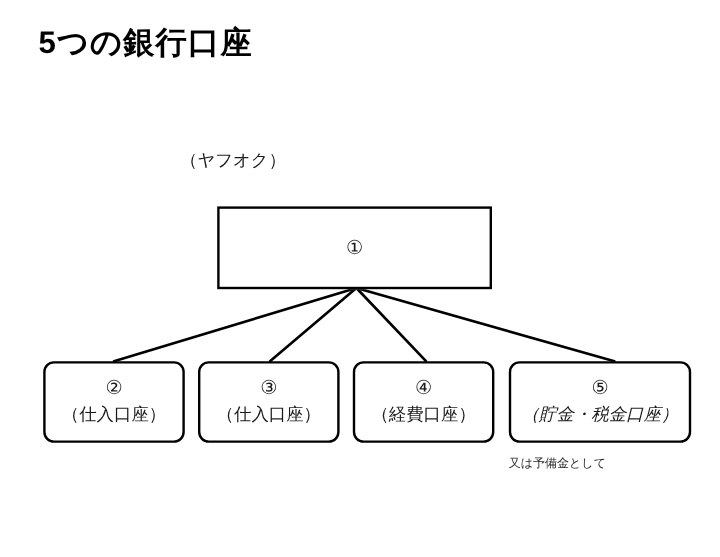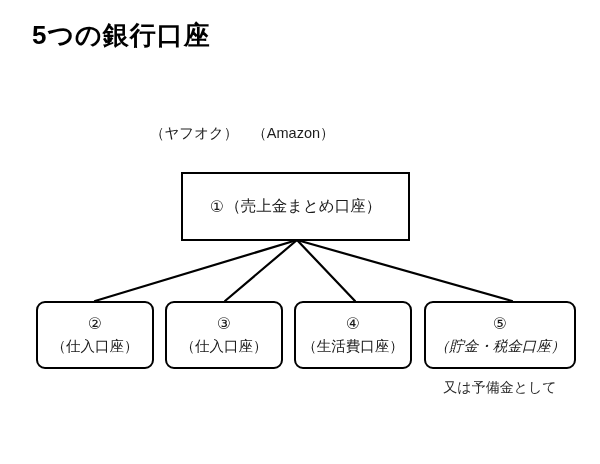--- a/index.html
+++ b/index.html
@@ -113,63 +113,61 @@
   #node-4 { left: 294px; }
   #node-5 { left: 424px; width: 152px; }
   #node-5 .label { font-size: 14.5px; font-style: italic; }
 
   
   .footnote {
     position: absolute;
     left: 424px;
     top: 379px;
     width: 152px;
-    text-align: center;
-    font-size: 14px;
+    text-align: left;
+    font-size: 10px;
     color: #2a2a2a;
     white-space: nowrap;
   }
 </style>
 </head>
 <body>
 
 <div id="canvas">
 
   <div class="title">5つの銀行口座</div>
 
   <div class="source-row">
     <span class="source-label">（ヤフオク）</span>
-    <span class="source-label">（Amazon）</span>
   </div>
 
   <svg class="links" viewBox="0 0 600 464" width="600" height="464" aria-hidden="true">
     <line x1="297" y1="240" x2="95" y2="301" stroke="#000000" stroke-width="2.2" stroke-linecap="round"></line>
     <line x1="297" y1="240" x2="225" y2="301" stroke="#000000" stroke-width="2.2" stroke-linecap="round"></line>
     <line x1="297" y1="240" x2="355" y2="301" stroke="#000000" stroke-width="2.2" stroke-linecap="round"></line>
     <line x1="297" y1="240" x2="512" y2="301" stroke="#000000" stroke-width="2.2" stroke-linecap="round"></line>
   </svg>
 
   <div class="node node-root" id="node-1">
     <span class="num">①</span>
-    <span class="label">（売上金まとめ口座）</span>
   </div>
 
   <div class="node node-leaf" id="node-2">
     <span class="num">②</span>
     <span class="label">（仕入口座）</span>
   </div>
 
   <div class="node node-leaf" id="node-3">
     <span class="num">③</span>
     <span class="label">（仕入口座）</span>
   </div>
 
   <div class="node node-leaf" id="node-4">
     <span class="num">④</span>
-    <span class="label">（生活費口座）</span>
+    <span class="label">（経費口座）</span>
   </div>
 
   <div class="node node-leaf" id="node-5">
     <span class="num">⑤</span>
     <span class="label">（貯金・税金口座）</span>
   </div>
 
   <div class="footnote">又は予備金として</div>
 
 </div>

